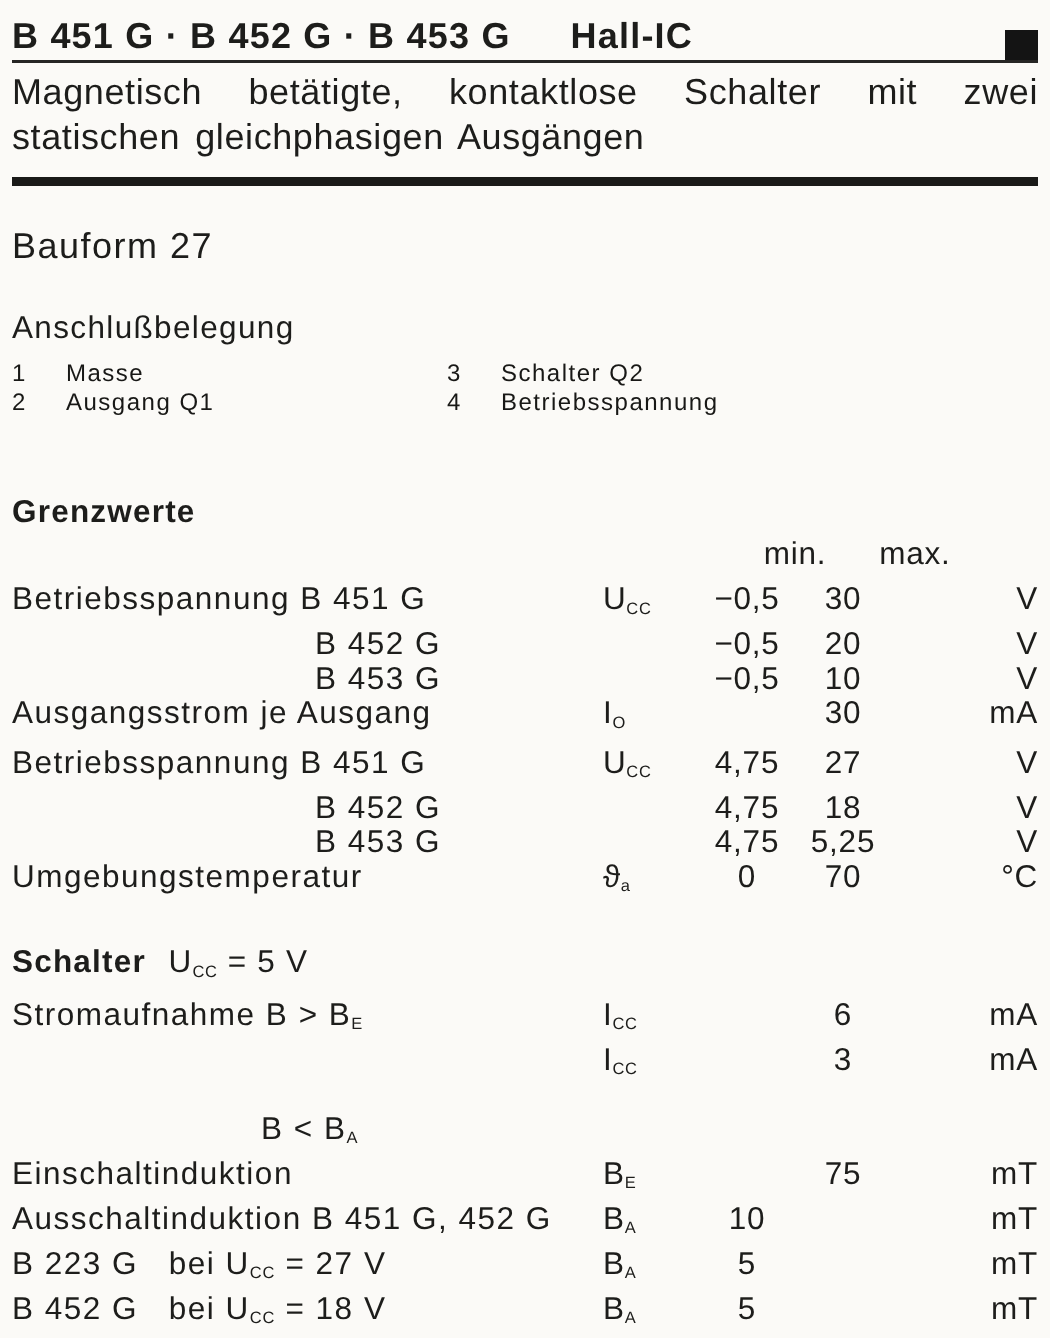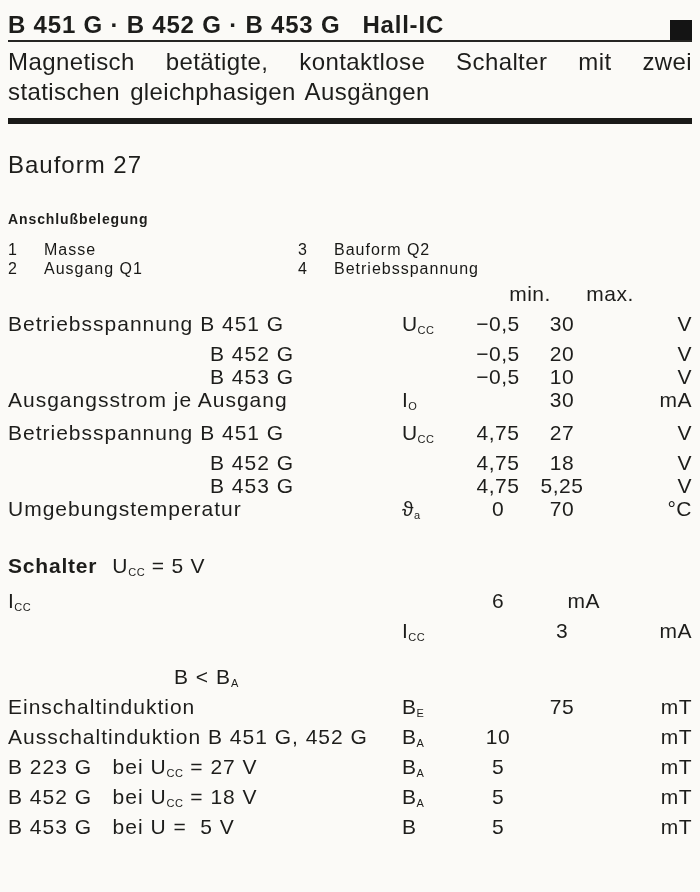--- a/index.html
+++ b/index.html
@@ -8,30 +8,30 @@
     background: #fbfaf7;
     color: #1d1d1b;
     font-family: "Liberation Sans", "DejaVu Sans", sans-serif;
     overflow: hidden;
   }
   .page { padding: 0 8px; }
 
   
   .title-row { display: flex; align-items: flex-end; margin-top: 8px; height: 32px; }
   .title { font-size: 24px; font-weight: bold; letter-spacing: .8px; line-height: 30px; }
-  .product { font-size: 24px; font-weight: bold; letter-spacing: .8px; line-height: 30px; margin-left: 22px; }
+  .product { font-size: 24px; font-weight: bold; letter-spacing: .8px; line-height: 30px; margin-left: 40px; }
   .sq { width: 22px; height: 20px; background: #141414; margin-left: auto; margin-top: 4px; }
   .rule-thin { height: 2px; background: #262624; }
   .subtitle { margin-top: 5px; font-size: 24px; line-height: 30px; letter-spacing: .4px; word-spacing: 3px; }
   .subtitle .l1 { text-align: justify; text-align-last: justify; }
   .rule-thick { height: 6px; background: #1a1a18; margin-top: 11px; }
 
   
   .bauform { margin-top: 28px; font-size: 24px; line-height: 26px; letter-spacing: 1px; }
-  .pin-heading { margin-top: 30px; font-size: 14px; line-height: 22px; letter-spacing: .9px; font-weight: bold; }
+  .pin-heading { margin-top: 30px; font-size: 21px; line-height: 22px; letter-spacing: .9px; }
   .pins { margin-top: 10px; display: grid; grid-template-columns: 36px 254px 36px 1fr; font-size: 16px; line-height: 19px; letter-spacing: 1px; color: #181816; }
 
   
   .shead { font-size: 21px; font-weight: bold; line-height: 24px; letter-spacing: .8px; }
   .shead .cond { font-weight: normal; margin-left: 15px; white-space: pre; }
   .srow { display: grid; grid-template-columns: 394px 70px 52px 76px 1fr; line-height: 23px; font-size: 21px; letter-spacing: 1px; }
   .srow.hdr { line-height: 22px; margin-top: 5px; gap: 16px; }
   .cl { white-space: pre; overflow: hidden; }
   .cl.ind-g { padding-left: 202px; }
   .cl.ind-b { padding-left: 166px; margin-top: 46px; }
@@ -63,27 +63,28 @@
   </div>
   <div class="rule-thick"></div>
 
   <div class="bauform">Bauform 27</div>
 
   <div class="pin-heading">Anschlußbelegung</div>
   <div class="pins">
     <span>1</span>
     <span>Masse</span>
     <span>3</span>
-    <span>Bauform Q2</span>
+    <span>Schalter Q2</span>
     <span>2</span>
     <span>Ausgang Q1</span>
     <span>4</span>
     <span>Betriebsspannung</span>
   </div>
 
+  <div class="shead g-head">Grenzwerte</div>
   <div class="srow hdr">
     <span class="cl"></span>
     <span class="cs"></span>
     <span class="cmin">min.</span>
     <span class="cmax">max.</span>
     <span class="cu"></span>
   </div>
   <div class="g-rows">
     <div class="srow">
       <span class="cl"><span>Betriebsspannung B 451 G</span></span>
@@ -144,20 +145,21 @@
       <span class="cmax">70</span>
       <span class="cu">°C</span>
     </div>
   </div>
 
   <div class="shead k-head">
     <span>Schalter</span><span class="cond"><span>U</span><span class="sub">CC</span><span> = 5 V</span></span>
   </div>
   <div class="k-rows">
     <div class="srow">
+      <span class="cl"><span>Stromaufnahme B &gt; B</span><span class="sub">E</span></span>
       <span class="cs"><span>I</span><span class="sub">CC</span></span>
       <span class="cmin"></span>
       <span class="cmax">6</span>
       <span class="cu">mA</span>
     </div>
     <div class="srow">
       <span class="cl ind-b"><span>B &lt; B</span><span class="sub">A</span></span>
       <span class="cs"><span>I</span><span class="sub">CC</span></span>
       <span class="cmin"></span>
       <span class="cmax">3</span>

